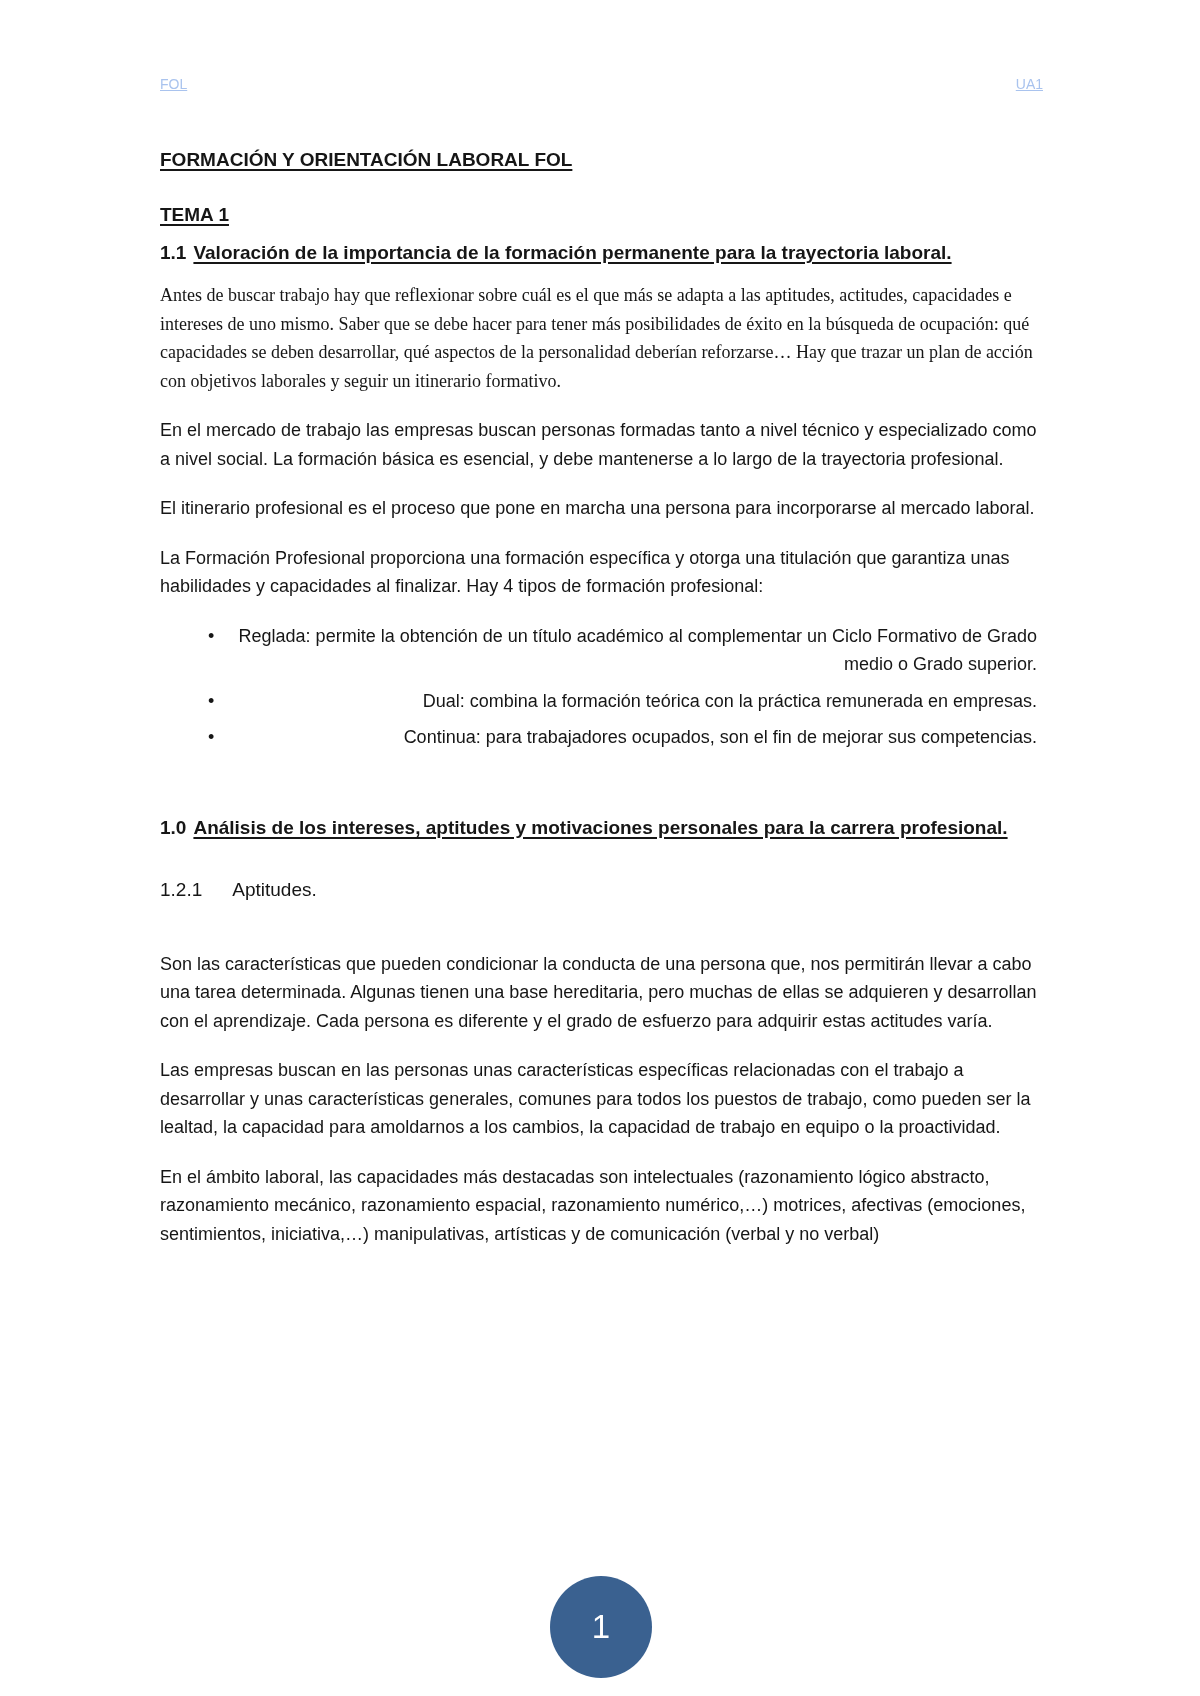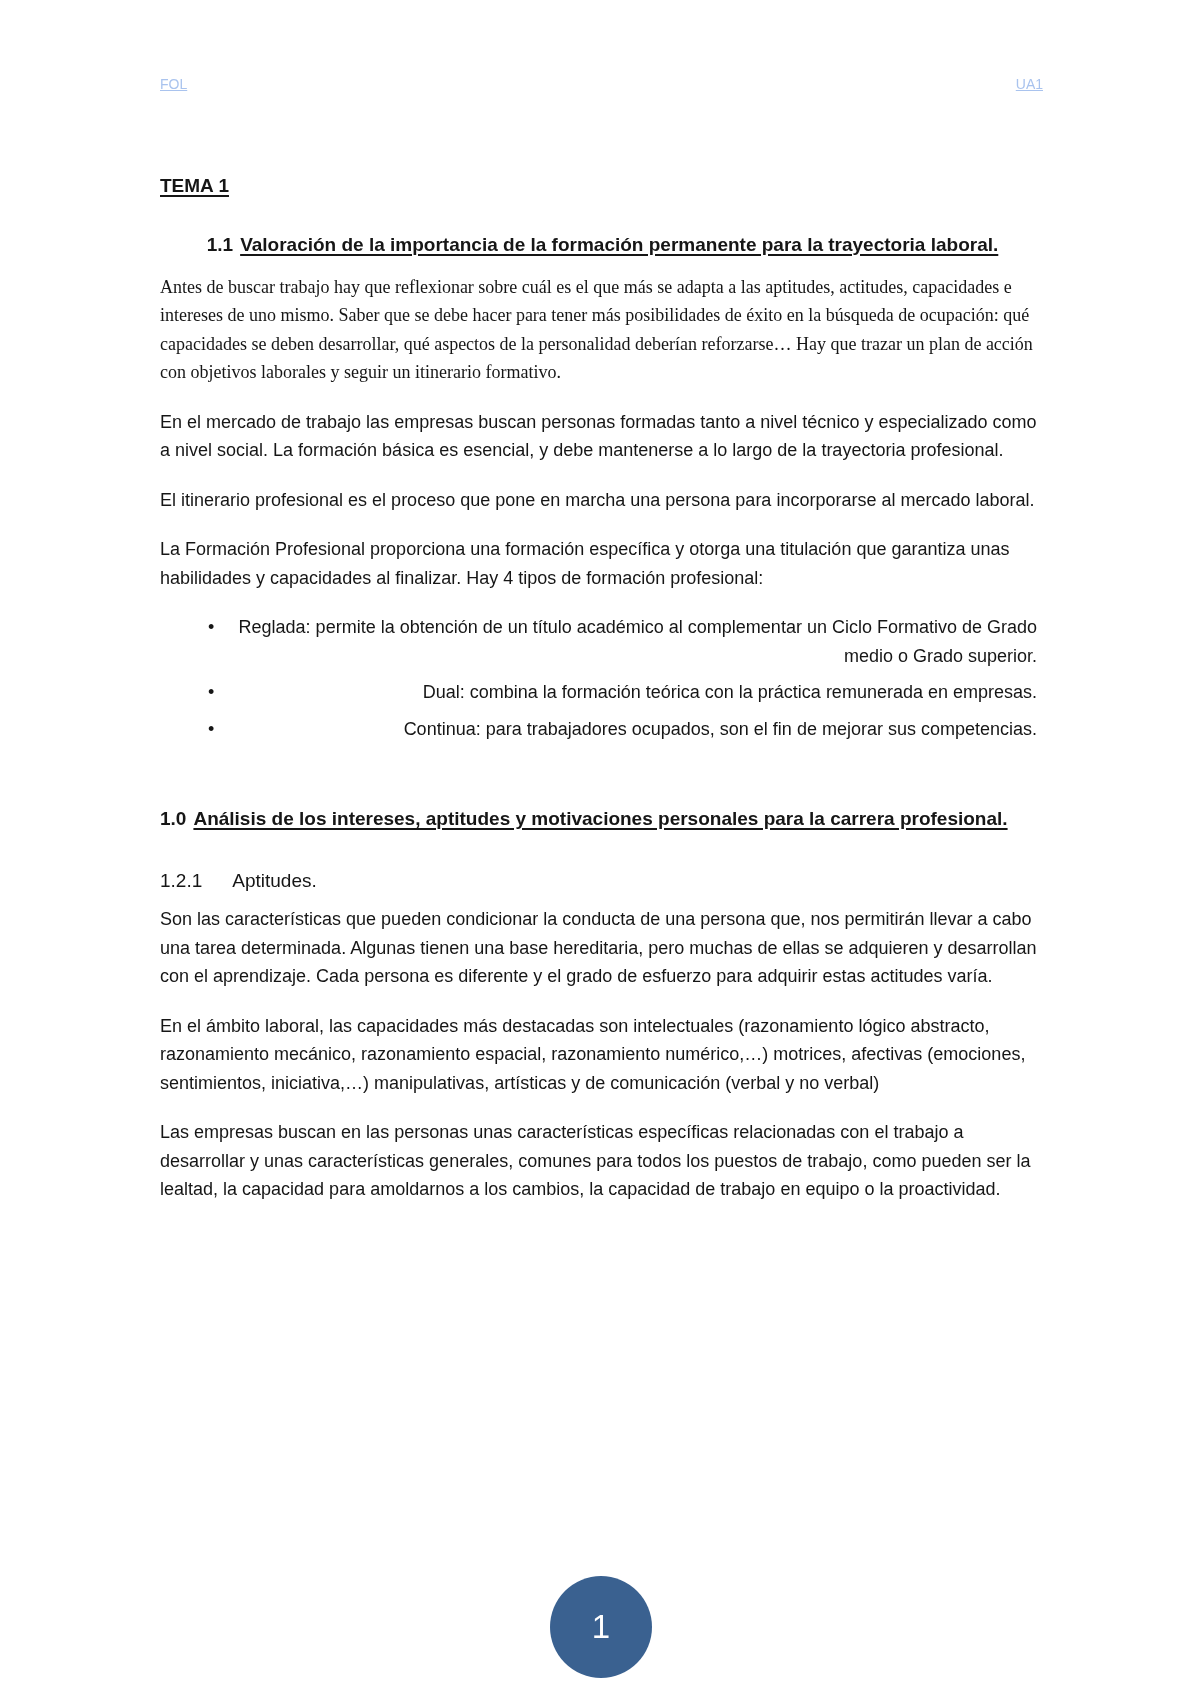--- a/index.html
+++ b/index.html
@@ -54,40 +54,40 @@
     text-decoration-thickness: 2px;
     text-underline-offset: 3px;
   }
   .tema { margin-top: 26px; }
   .subtitle { margin-top: 24px; }
   .sec-heading {
     font-size: 19px;
     font-weight: bold;
     line-height: 24px;
   }
-  .sec-heading.first { margin-top: 32px; text-align: center; }
+  .sec-heading.first { margin-top: 12px; }
   .sec-heading.second { margin-top: 64px; }
   .sec-heading .num { margin-right: 7px; }
   .sec-heading .u {
     text-decoration: underline;
     text-decoration-thickness: 2px;
     text-underline-offset: 3px;
   }
   .sub-heading {
     margin-top: 38px;
     font-size: 19px;
     line-height: 24px;
   }
   .sub-heading .num { margin-right: 30px; }
   .sub-heading .u {
     text-underline-offset: 3px;
   }
   p { margin: 21px 0 0 0; }
   p.first-after-heading { margin-top: 16px; font-family: Liberation Serif, serif; }
-  p.after-sub { margin-top: 12px; }
+  p.after-sub { margin-top: 48px; }
   ul.doc-list {
     list-style: none;
     margin: 21px 0 0 0;
     padding: 0 0 0 68px;
   }
   ul.doc-list li { position: relative; margin: 8px; text-align: right; }
   ul.doc-list li::before {
     content: "\2022";
     position: absolute;
     left: -28px;
@@ -113,20 +113,21 @@
 
 <div class="page">
 
   <div class="header">
     <span>FOL</span>
     <span>UA1</span>
   </div>
 
   <div class="content">
 
+    <div class="doc-title">FORMACIÓN Y ORIENTACIÓN LABORAL FOL</div>
 
     <div class="center-heading tema">
       <span class="u">TEMA 1</span>
     </div>
 
 
     <div class="sec-heading first">
       <span class="num">1.1</span><span class="u">Valoración de la importancia de la formación permanente para la trayectoria laboral.</span>
     </div>
 
@@ -143,22 +144,22 @@
 
     <div class="sec-heading second">
       <span class="num">1.0</span><span class="u">Análisis de los intereses, aptitudes y motivaciones personales para la carrera profesional.</span>
     </div>
 
     <div class="sub-heading">
       <span class="num">1.2.1</span><span class="u">Aptitudes.</span>
     </div>
 
     <p class="after-sub">Son las características que pueden condicionar la conducta de una persona que, nos permitirán llevar a cabo una tarea determinada. Algunas tienen una base hereditaria, pero muchas de ellas se adquieren y desarrollan con el aprendizaje. Cada persona es diferente y el grado de esfuerzo para adquirir estas actitudes varía.</p>
+    <p>Las empresas buscan en las personas unas características específicas relacionadas con el trabajo a desarrollar y unas características generales, comunes para todos los puestos de trabajo, como pueden ser la lealtad, la capacidad para amoldarnos a los cambios, la capacidad de trabajo en equipo o la proactividad.</p>
     <p>En el ámbito laboral, las capacidades más destacadas son intelectuales (razonamiento lógico abstracto, razonamiento mecánico, razonamiento espacial, razonamiento numérico,…) motrices, afectivas (emociones, sentimientos, iniciativa,…) manipulativas, artísticas y de comunicación (verbal y no verbal)</p>
-    <p>Las empresas buscan en las personas unas características específicas relacionadas con el trabajo a desarrollar y unas características generales, comunes para todos los puestos de trabajo, como pueden ser la lealtad, la capacidad para amoldarnos a los cambios, la capacidad de trabajo en equipo o la proactividad.</p>
 
   </div>
 
   <div class="page-badge">
     <span>1</span>
   </div>
 
 </div>
 
 </body></html>

